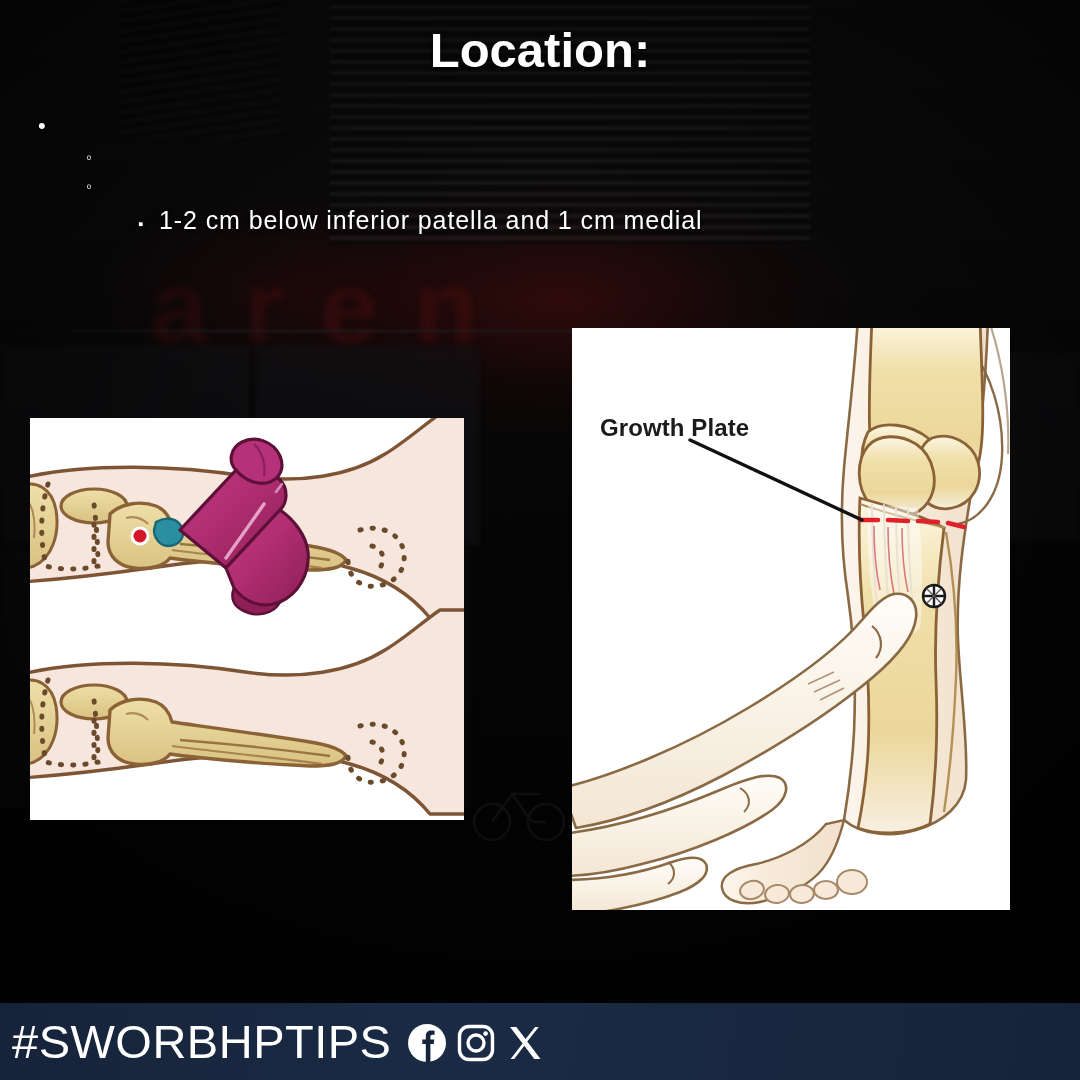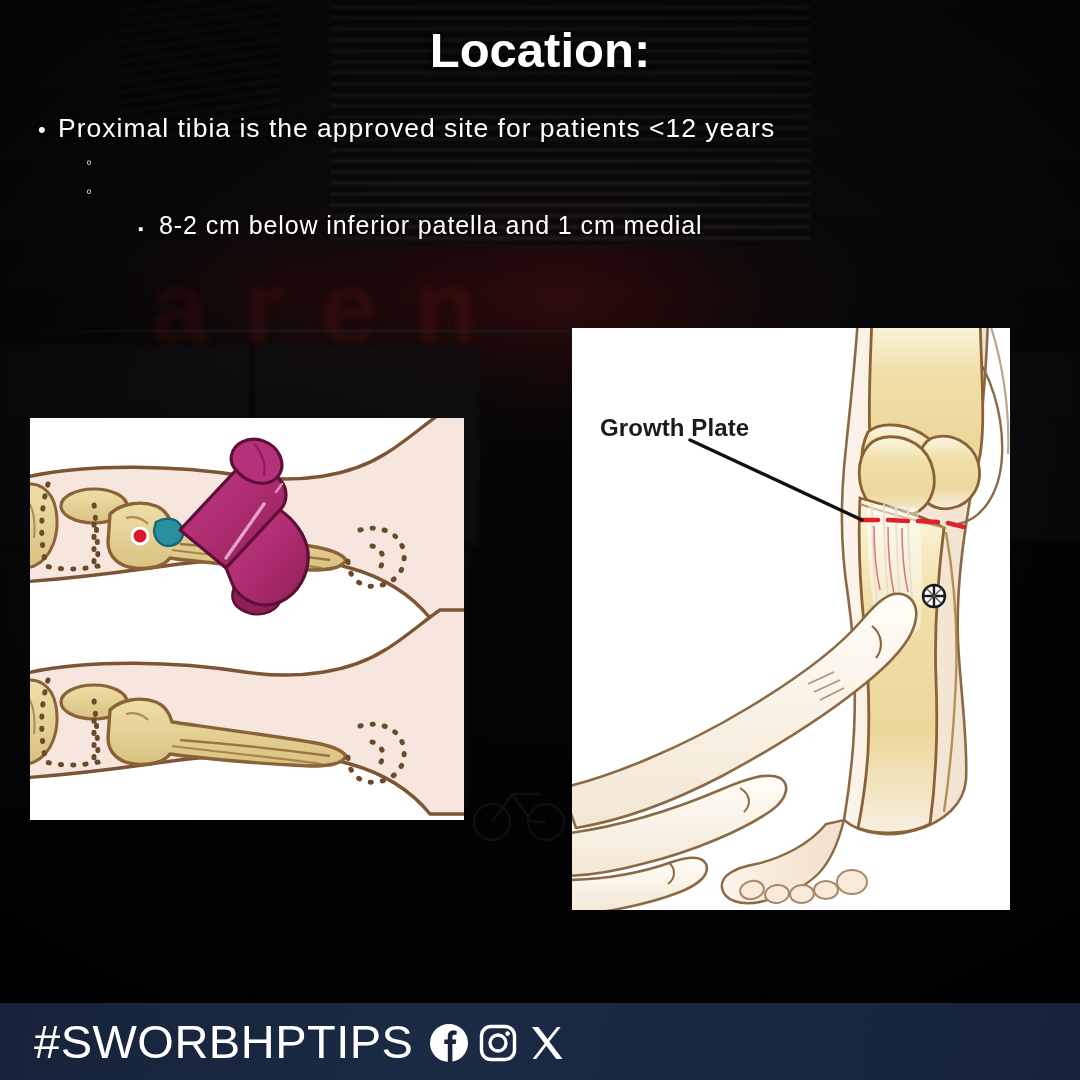--- a/index.html
+++ b/index.html
@@ -165,21 +165,21 @@
     position: absolute;
     left: 0; top: 1003px;
     width: 1080px; height: 77px;
     background: linear-gradient(100deg, #16233a 0%, #1b2b45 42%, #16233a 100%);
     display: flex;
     align-items: center;
   }
   .banner-inner {
     display: flex;
     align-items: center;
-    margin-left: 34px;
+    margin-left: 12px;
     gap: 16px;
   }
   .hashtag {
     color: #ffffff;
     font-size: 47px;
     letter-spacing: 0.5px;
     line-height: 1;
     white-space: nowrap;
   }
   .social-row {
@@ -214,34 +214,33 @@
     </svg>
     <div class="bg-vignette"></div>
   </div>
 
   <div class="title">Location:</div>
 
   <div class="bullets">
 
     <div class="b-row lvl1">
       <span class="glyph">•</span>
-      <span class="txt">Proximal tibia is the approved site for patients &lt;12 years</span>
     </div>
 
     <div class="b-row lvl2">
       <span class="glyph">◦</span>
     </div>
 
     <div class="b-row lvl2">
       <span class="glyph">◦</span>
     </div>
 
     <div class="b-row lvl3">
       <span class="glyph">▪</span>
-      <span class="txt">8-2 cm below inferior patella and 1 cm medial</span>
+      <span class="txt">1-2 cm below inferior patella and 1 cm medial</span>
     </div>
   </div>
 
   <div class="figure" id="fig-left">
     <svg width="434" height="402" viewBox="0 0 434 402">
       <defs>
         <linearGradient id="boneG" x1="0" y1="0" x2="0" y2="1">
           <stop offset="0%" stop-color="#eedfa8"></stop>
           <stop offset="55%" stop-color="#e3cf92"></stop>
           <stop offset="100%" stop-color="#d8c183"></stop>

